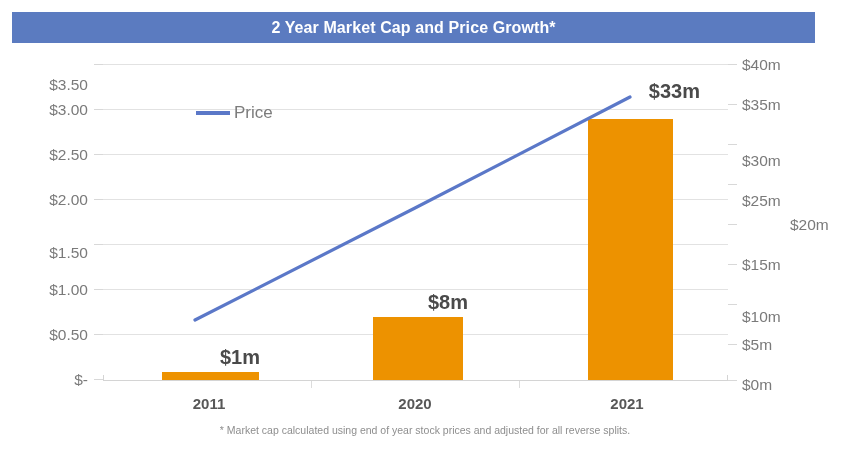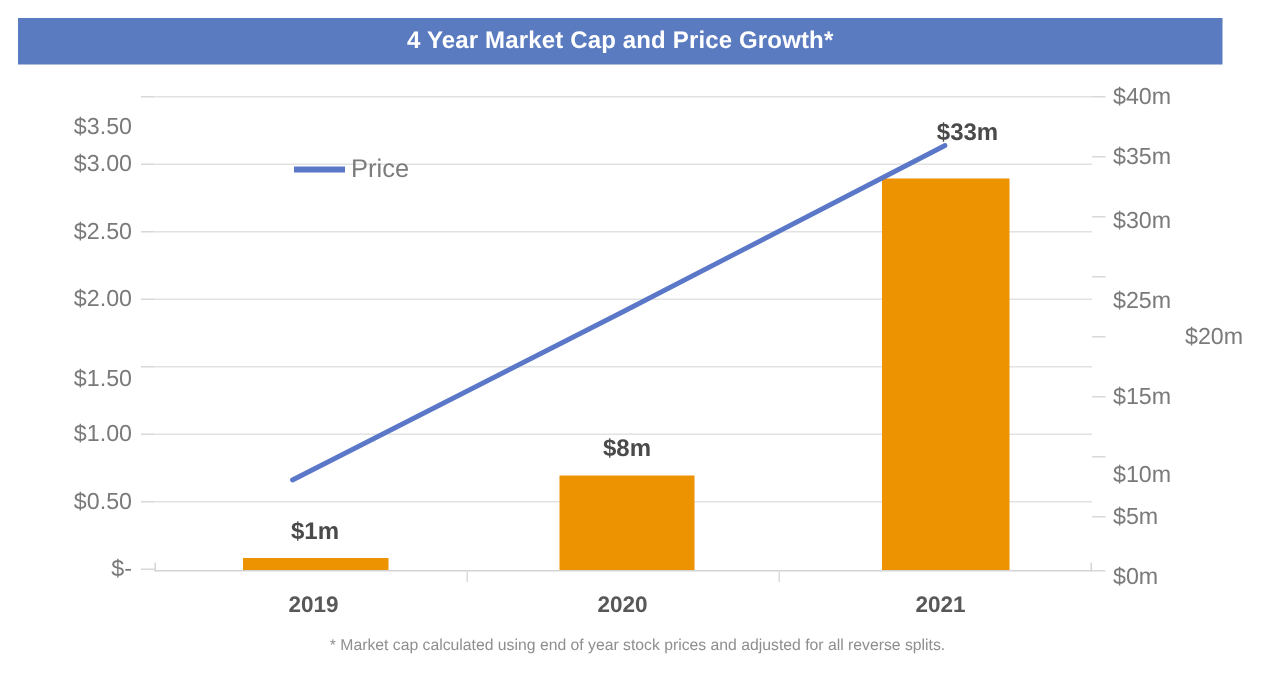--- a/index.html
+++ b/index.html
@@ -103,24 +103,24 @@
     background: #d8d8d8;
   }
 
   
   .bar {
     position: absolute;
     background: #ED9200;
   }
   .bar-value {
     position: absolute;
-    font-size: 16px;
+    font-size: 20px;
     font-weight: bold;
     color: #4a4a4a;
-    text-align: center;
+    text-align: right;
     white-space: nowrap;
   }
 
   
   .xcat-label {
     position: absolute;
     top: 395px;
     font-size: 15px;
     font-weight: bold;
     color: #585858;
@@ -180,21 +180,21 @@
     color: #8e8e8e;
     white-space: nowrap;
   }
 </style>
 </head>
 <body>
 
 <div id="chart-root">
 
   <div id="title-banner">
-    <span id="title-text">4 Year Market Cap and Price Growth*</span>
+    <span id="title-text">2 Year Market Cap and Price Growth*</span>
   </div>
 
   <div>
     <div class="ytick-label ytick-left" style="top:56px;margin-top:20px;">$3.50</div>
     <div class="ytick-label ytick-left" style="top:101px;">$3.00</div>
     <div class="ytick-label ytick-left" style="top:146px;">$2.50</div>
     <div class="ytick-label ytick-left" style="top:191px;">$2.00</div>
     <div class="ytick-label ytick-left" style="top:244px;margin-left:44px;">$1.50</div>
     <div class="ytick-label ytick-left" style="top:281px;">$1.00</div>
     <div class="ytick-label ytick-left" style="top:326px;">$0.50</div>
@@ -206,21 +206,21 @@
     <div class="ytick-dash" style="left:94px; top:199px;"></div>
     <div class="ytick-dash" style="left:94px; top:244px;"></div>
     <div class="ytick-dash" style="left:94px; top:289px;"></div>
     <div class="ytick-dash" style="left:94px; top:334px;"></div>
     <div class="ytick-dash" style="left:94px; top:379px;"></div>
   </div>
 
   <div>
     <div class="ytick-label ytick-right" style="top:56px;">$40m</div>
     <div class="ytick-label ytick-right" style="top:96px;">$35m</div>
-    <div class="ytick-label ytick-right" style="top:139px;">$30m</div>
+    <div class="ytick-label ytick-right" style="top:152px;">$30m</div>
     <div class="ytick-label ytick-right" style="top:192px;">$25m</div>
     <div class="ytick-label ytick-right" style="top:216px;margin-left:48px;">$20m</div>
     <div class="ytick-label ytick-right" style="top:256px;">$15m</div>
     <div class="ytick-label ytick-right" style="top:308px;">$10m</div>
     <div class="ytick-label ytick-right" style="top:336px;">$5m</div>
     <div class="ytick-label ytick-right" style="top:376px;">$0m</div>
 
     <div class="ytick-dash" style="left:728px; top:64px;"></div>
     <div class="ytick-dash" style="left:728px; top:104px;"></div>
     <div class="ytick-dash" style="left:728px; top:144px;"></div>
@@ -260,19 +260,19 @@
     <polyline points="195,320 415,208 630,97" fill="none" stroke="#5B78C8" stroke-width="3.2" stroke-linecap="round" stroke-linejoin="round"></polyline>
   </svg>
 
   <div id="legend">
     <div class="legend-item">
       <span class="legend-swatch-line"></span>
       <span class="legend-label">Price</span>
     </div>
   </div>
 
-  <div class="xcat-label" style="left:157px; width:104px;">2019</div>
+  <div class="xcat-label" style="left:157px; width:104px;">2011</div>
   <div class="xcat-label" style="left:363px; width:104px;">2020</div>
   <div class="xcat-label" style="left:575px; width:104px;">2021</div>
 
   <div id="footnote">* Market cap calculated using end of year stock prices and adjusted for all reverse splits.</div>
 
 </div>
 
 </body></html>

